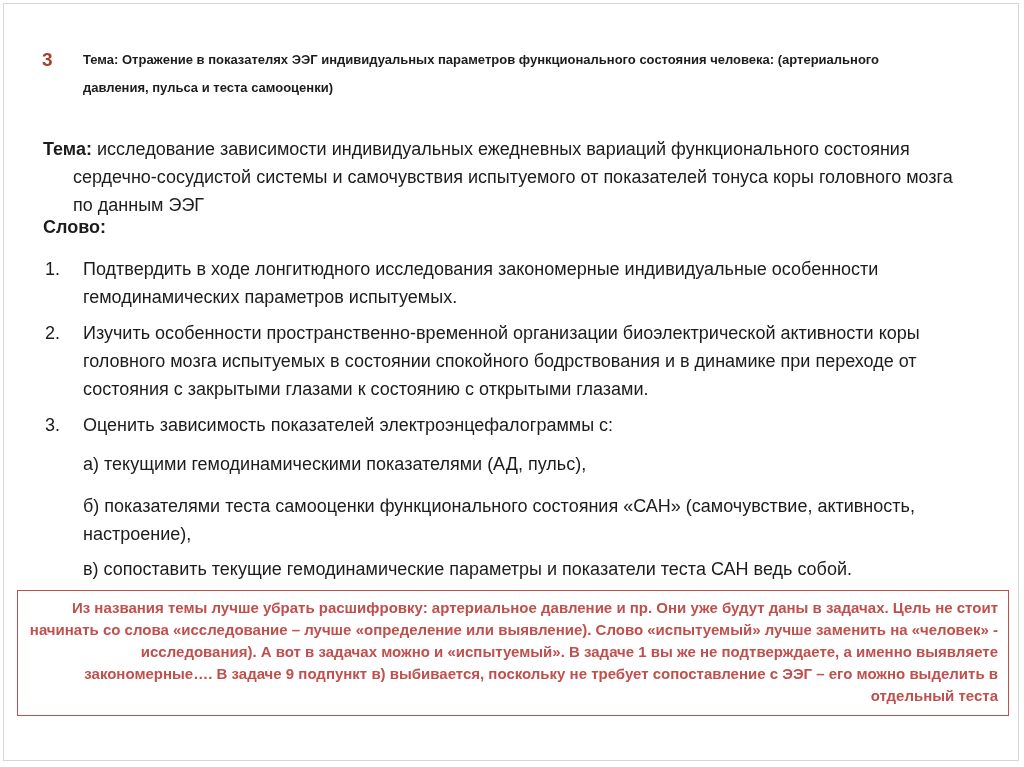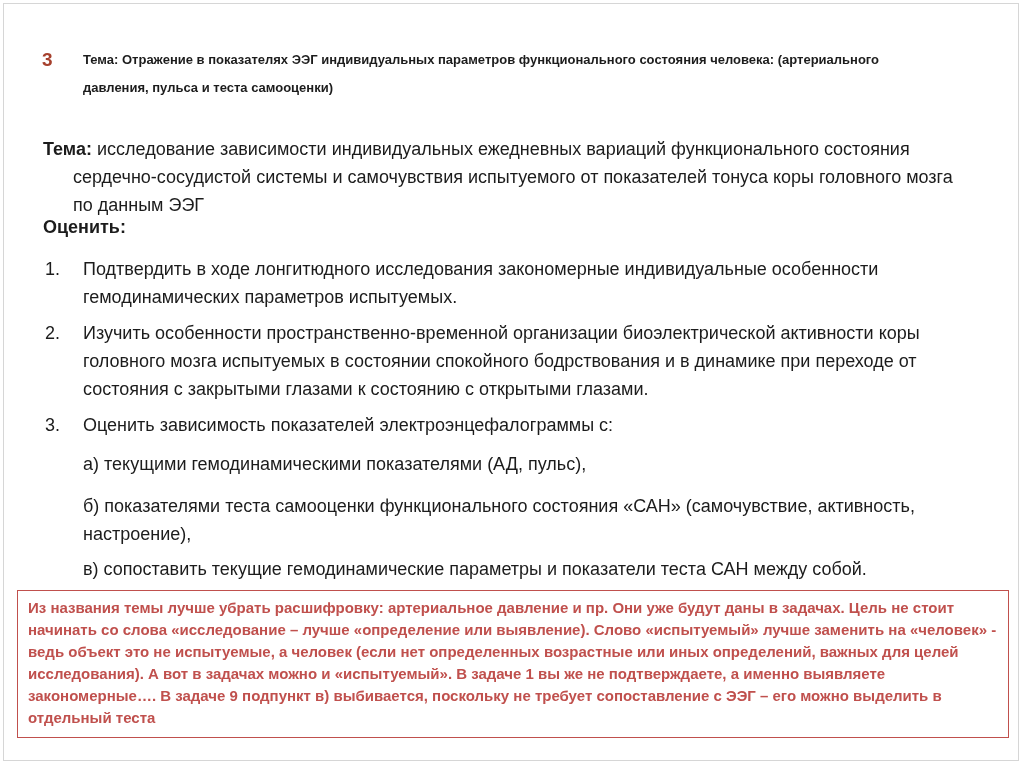--- a/index.html
+++ b/index.html
@@ -98,63 +98,63 @@
     width: 992px;
     box-sizing: border-box;
     border: 1px solid #c0504d;
     background: #ffffff;
     padding: 6px 10px 8px 10px;
     color: #c0504d;
     font-size: 15px;
     font-weight: bold;
     line-height: 22px;
     overflow: hidden;
+    text-align: right;
   }
   .comment-box .cline {
     white-space: nowrap;
   }
 </style>
 </head>
 <body>
 
 <div class="slide">
 
   <div class="slide-frame"></div>
 
   <div class="slide-number">3</div>
 
   <div class="slide-title">Тема: Отражение в показателях ЭЭГ индивидуальных параметров функционального состояния человека: (артериального давления, пульса и теста самооценки)</div>
 
   <p class="goal"><span class="label">Тема:</span><span> исследование зависимости индивидуальных ежедневных вариаций функционального состояния сердечно-сосудистой системы и самочувствия испытуемого от показателей тонуса коры головного мозга по данным ЭЭГ</span></p>
 
-  <div class="tasks-heading">Оценить:</div>
+  <div class="tasks-heading">Слово:</div>
 
   <div class="task task-1">
     <span class="num">1.</span>
     <span class="txt">Подтвердить в ходе лонгитюдного исследования закономерные индивидуальные особенности гемодинамических параметров испытуемых.</span>
   </div>
 
   <div class="task task-2">
     <span class="num">2.</span>
     <span class="txt">Изучить особенности пространственно-временной организации биоэлектрической активности коры головного мозга испытуемых в состоянии спокойного бодрствования и в динамике при переходе от состояния с закрытыми глазами к состоянию с открытыми глазами.</span>
   </div>
 
   <div class="task task-3">
     <span class="num">3.</span>
     <span class="txt">Оценить зависимость показателей электроэнцефалограммы с:</span>
   </div>
 
   <div class="subtask subtask-a">а) текущими гемодинамическими показателями (АД, пульс),</div>
 
   <div class="subtask subtask-b">б) показателями теста самооценки функционального состояния «САН» (самочувствие, активность, настроение),</div>
 
-  <div class="subtask subtask-c">в) сопоставить текущие гемодинамические параметры и показатели  теста САН между собой.</div>
+  <div class="subtask subtask-c">в) сопоставить текущие гемодинамические параметры и показатели  теста САН ведь собой.</div>
 
   <div class="comment-box">
     <div class="cline">Из названия темы лучше убрать расшифровку: артериальное давление и пр. Они уже будут даны в задачах. Цель не стоит</div>
     <div class="cline">начинать со слова «исследование – лучше «определение или выявление). Слово «испытуемый» лучше заменить на «человек» -</div>
-    <div class="cline">ведь объект это не испытуемые, а человек (если нет определенных возрастные или иных определений, важных для целей</div>
     <div class="cline">исследования). А вот в задачах можно и «испытуемый».  В задаче 1 вы же не подтверждаете, а именно выявляете</div>
     <div class="cline">закономерные…. В задаче 9 подпункт в) выбивается, поскольку не требует сопоставление с ЭЭГ – его можно выделить в</div>
     <div class="cline">отдельный теста</div>
   </div>
 
 </div>
 
 </body></html>

